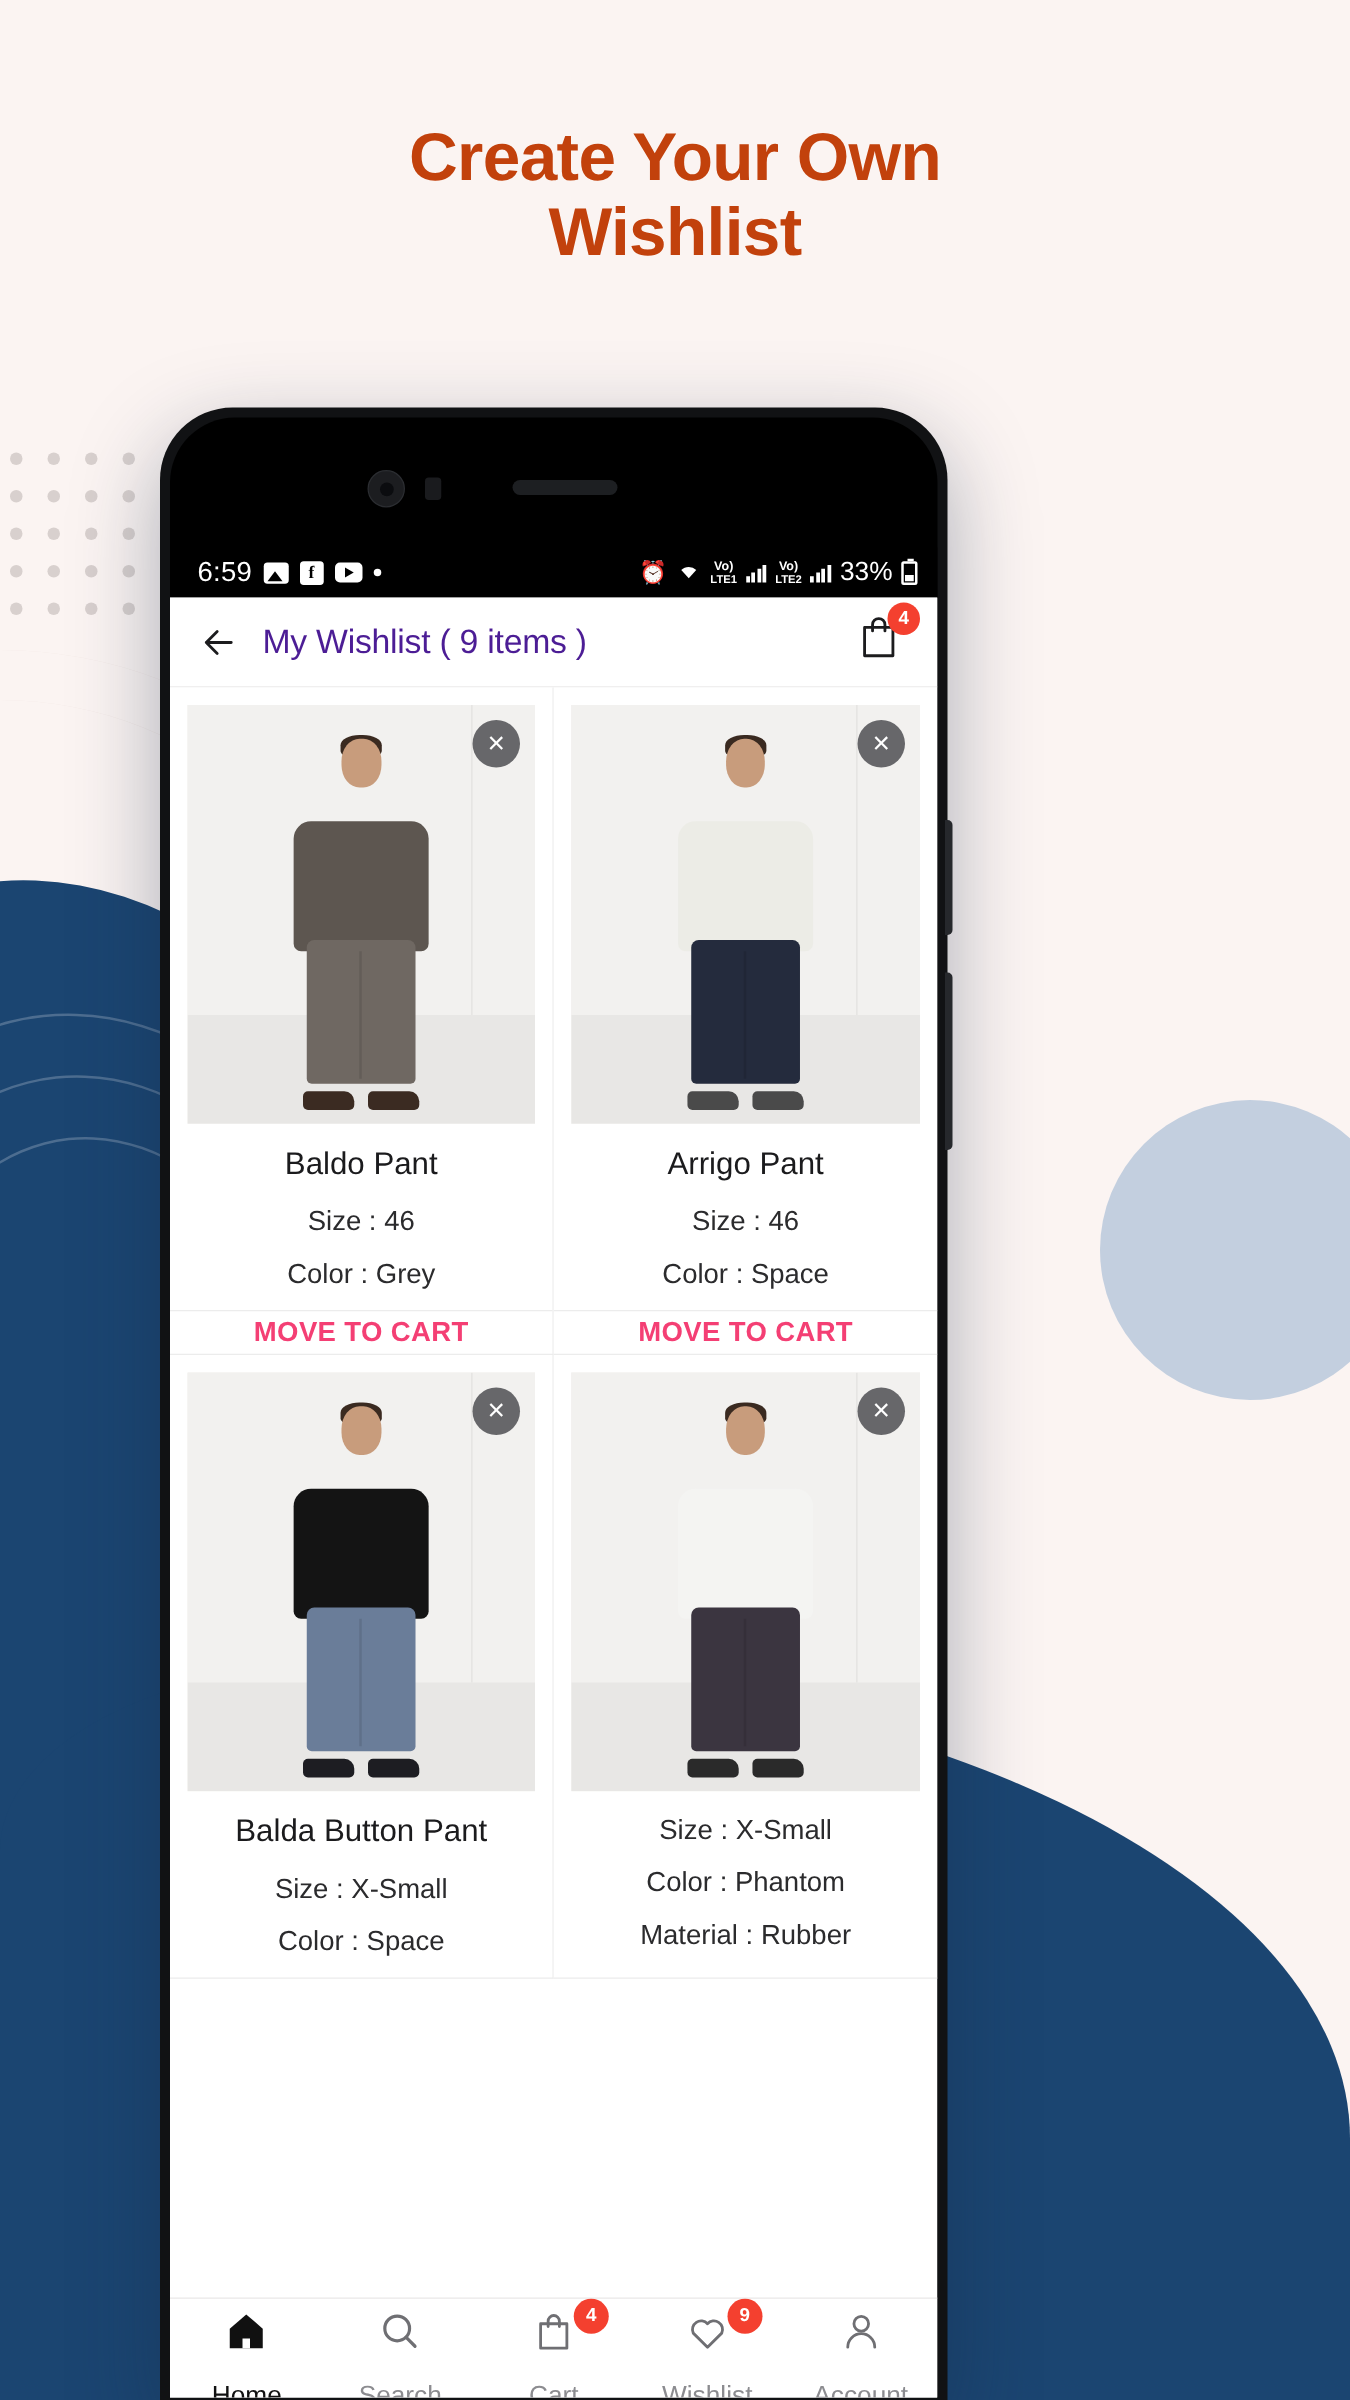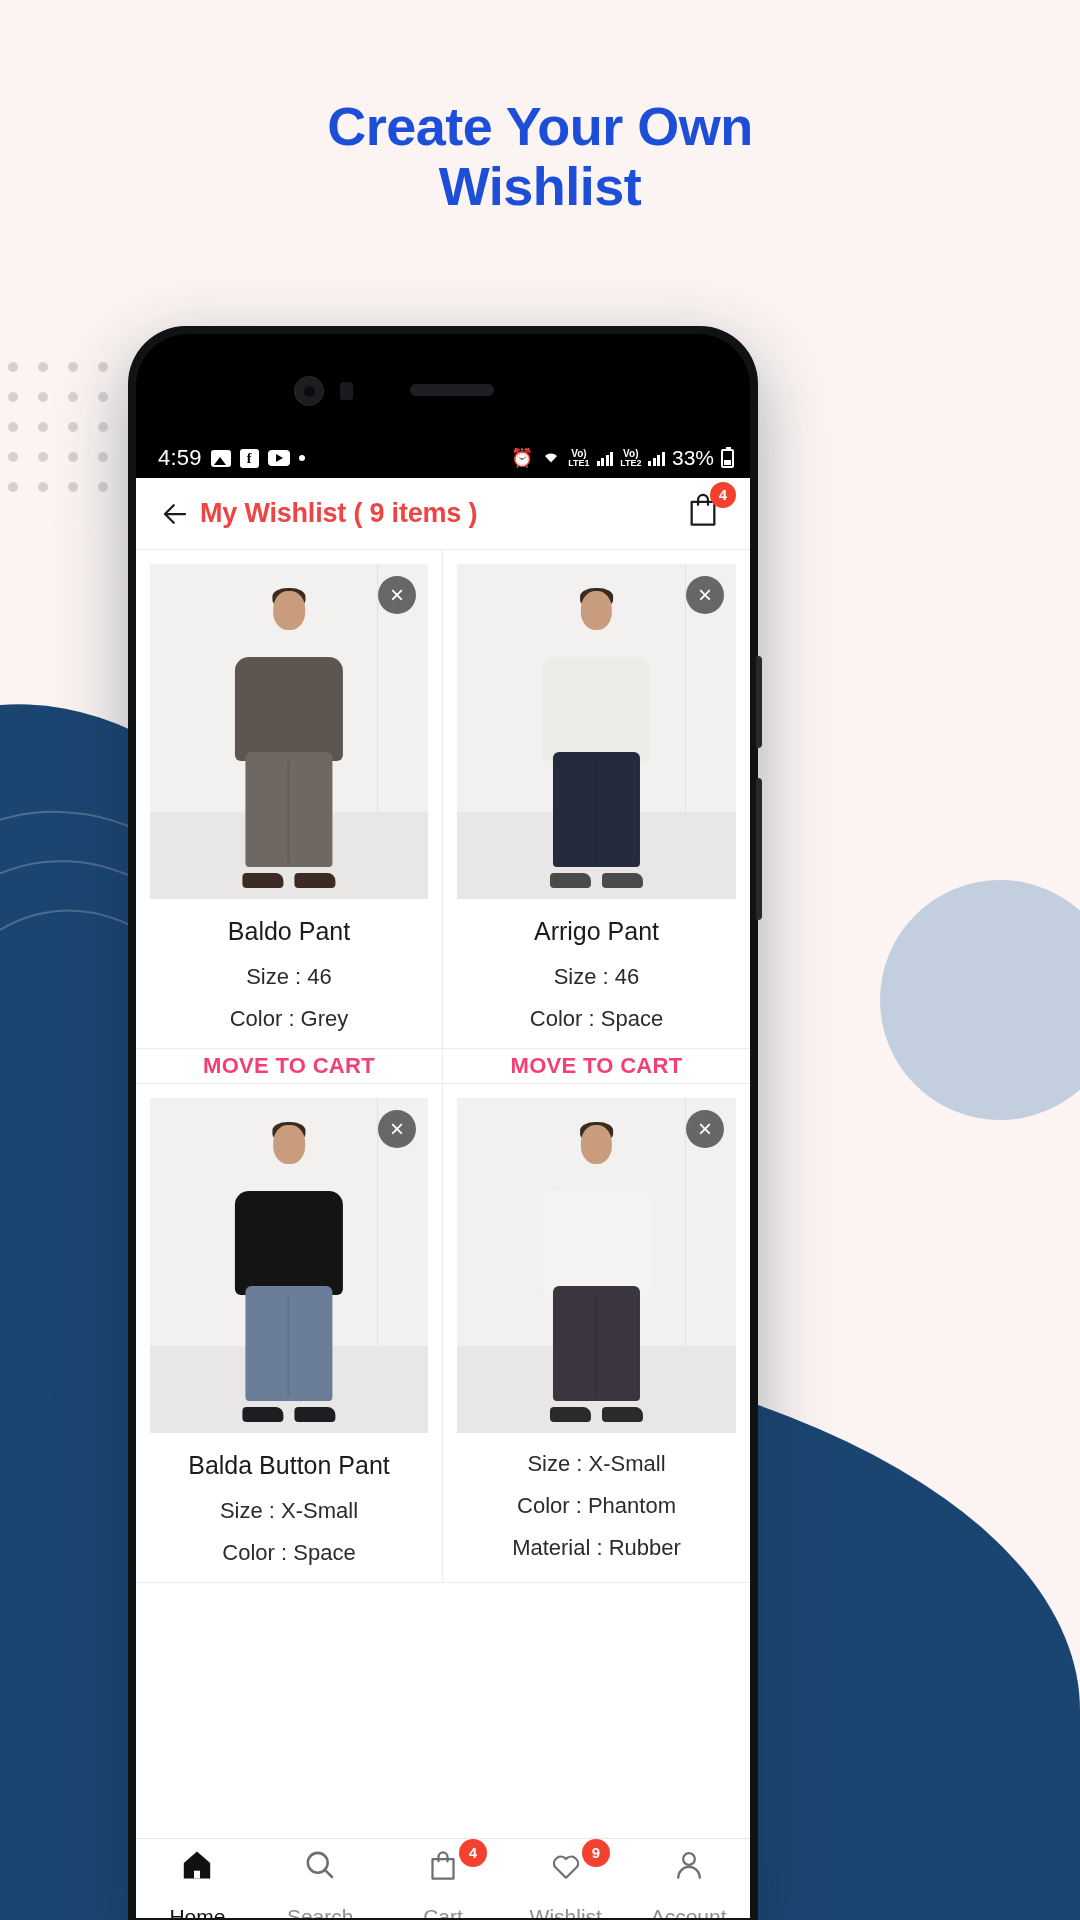--- a/index.html
+++ b/index.html
@@ -60,21 +60,21 @@
     position:absolute; left:0; top:560px; width:300px; height:290px;
     border-right: 2px solid #f1e7e4;
     border-radius: 0 100% 0 0;
   }
 
   
   .headline {
     position: absolute;
     top: 96px; left: 0; right: 0;
     text-align: center;
-    color: #1d4ed8;
+    color: #c2410c;
     font-size: 54px;
     font-weight: bold;
     line-height: 1.12;
     letter-spacing: -0.5px;
   }
 
   
   .phone {
     position: absolute;
     left: 128px;
@@ -158,21 +158,21 @@
   .screen { background:#fff; height: 1456px; position:relative; overflow:hidden; }
 
   .appbar {
     height: 72px; background:#fff; display:flex; align-items:center;
     padding: 0 20px 0 18px; border-bottom: 1px solid #eceaea;
     position: relative;
   }
   .back-arrow { width: 42px; height:42px; display:flex; align-items:center; justify-content:center; }
   .back-arrow svg { width: 30px; height:30px; }
   .appbar-title {
-    font-size: 27px; font-weight: bold; color:#ef4444; margin-left: 4px;
+    font-size: 27px; font-weight: normal; color:#4c1d95; margin-left: 14px;
     letter-spacing: -0.2px;
   }
   .cart-wrap { margin-left:auto; position:relative; width:44px; height:48px; }
   .cart-wrap svg { width: 34px; height: 38px; }
   .badge {
     position:absolute; background:#f4402f; color:#fff; border-radius:50%;
     font-size:15px; font-weight:bold; display:flex; align-items:center; justify-content:center;
     width:26px; height:26px; line-height:1;
   }
   .cart-wrap .badge { top:-8px; right:-6px; }
@@ -281,21 +281,21 @@
   <div class="phone-inner">
 
     <div class="bezel-top">
       <div class="camera"></div>
       <div class="sensor"></div>
       <div class="speaker"></div>
     </div>
 
     <div class="statusbar">
       <div class="sb-left">
-        <span class="sb-time">4:59</span>
+        <span class="sb-time">6:59</span>
         <span class="ic ic-photos"></span>
         <span class="ic ic-fb">f</span>
         <span class="ic ic-yt"></span>
         <span class="ic ic-dot"></span>
       </div>
       <div class="sb-right">
         <span class="ic-alarm">⏰</span>
         <span class="ic-wifi">
           <svg width="20" height="16" viewBox="0 0 20 16" fill="none" aria-hidden="true">
             <path d="M10 13.5 L4 7 a8.5 8.5 0 0 1 12 0 Z" fill="#fff"></path>

